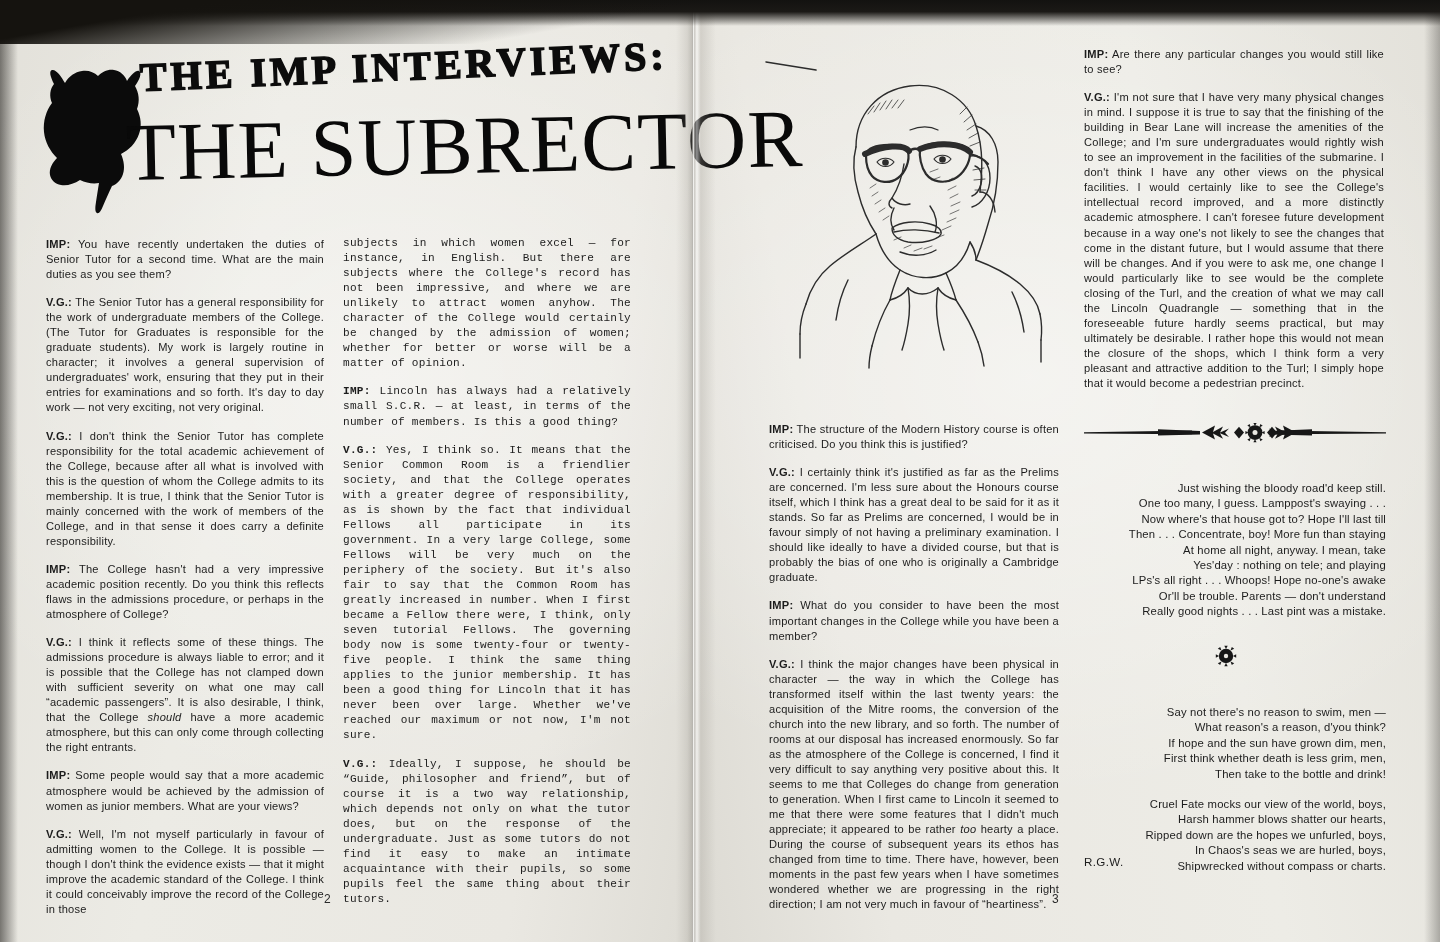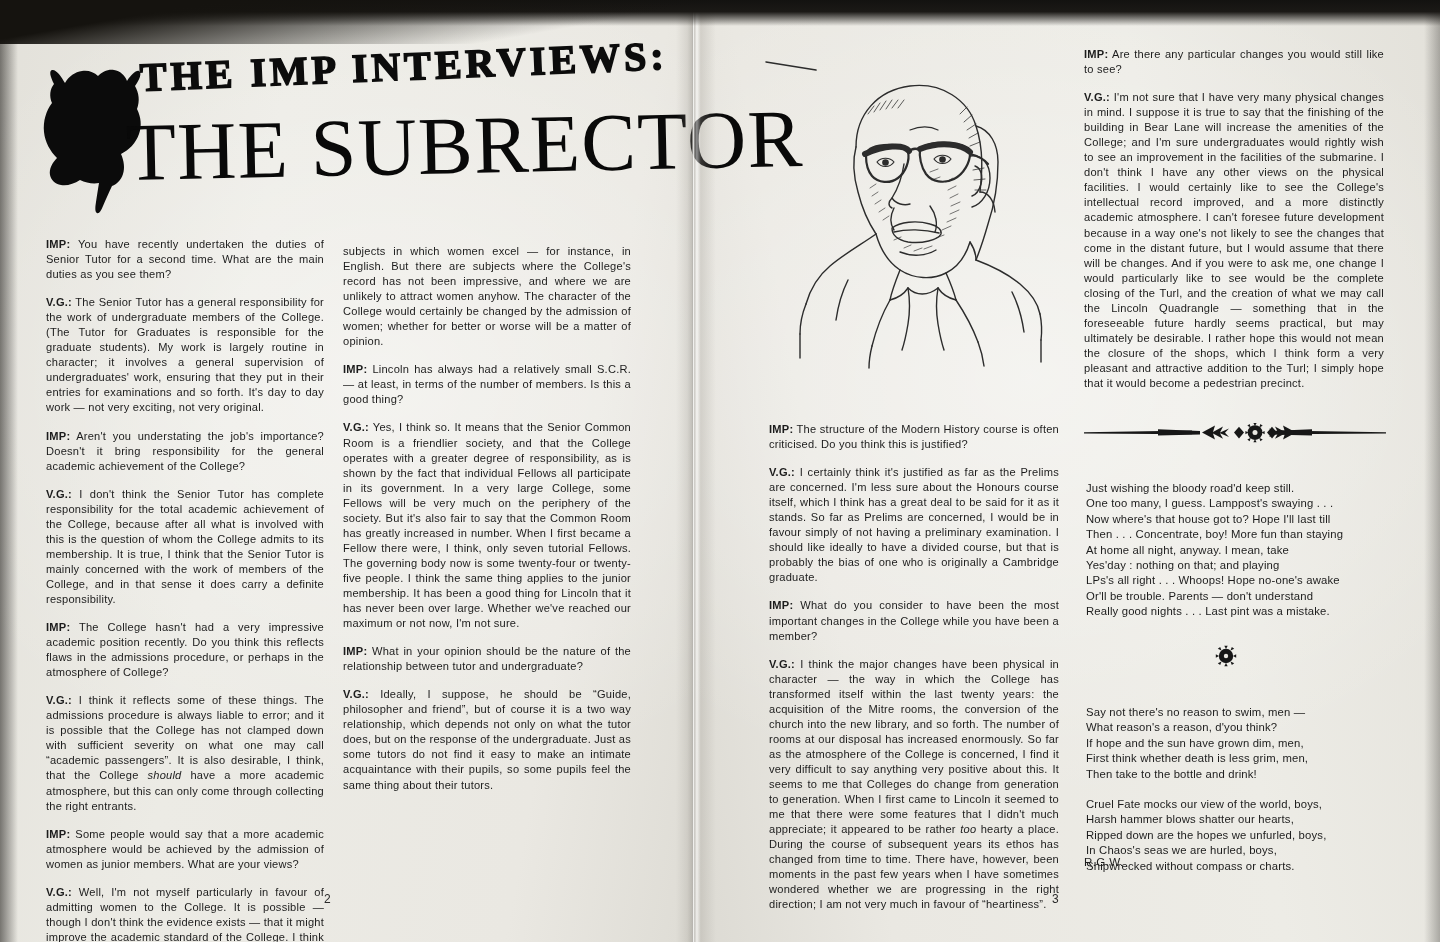--- a/index.html
+++ b/index.html
@@ -185,21 +185,21 @@
     position: absolute;
     color: #1c1c1c;
     font-size: 11.3px;
     line-height: 15.4px;
     letter-spacing: 0.015em;
     text-align: left;
     z-index: 10;
   }
   .poem .stanza { margin-bottom: 15px; }
   .poem .stanza:last-child { margin-bottom: 0; }
-  .poem .ln { display: block; white-space: nowrap; }
+  .poem .ln { display: block; white-space: nowrap; text-align: right; }
   #poem-signature {
     position: absolute;
     left: 1084px; top: 855px;
     width: 302px;
     text-align: left;
     font-size: 11.6px;
     letter-spacing: 0.03em;
     color: #1c1c1c;
     z-index: 10;
   }
@@ -375,33 +375,31 @@
 
         <path d="M56,282 L56,306"></path>
         <path d="M297,288 L297,310"></path>
       </g>
     </svg>
   </div>
 
   <div class="col" id="l-col1" style="left:46px; top:237px; width:278px;">
     <p><span class="spk">IMP:</span><span> You have recently undertaken the duties of Senior Tutor for a second time. What are the main duties as you see them?</span></p>
     <p><span class="spk">V.G.:</span><span> The Senior Tutor has a general responsibility for the work of undergraduate members of the College. (The Tutor for Graduates is responsible for the graduate students). My work is largely routine in character; it involves a general supervision of undergraduates' work, ensuring that they put in their entries for examinations and so forth. It's day to day work — not very exciting, not very original.</span></p>
-    <p><span class="spk">IMP:</span><span> Aren't you understating the job's importance? Doesn't it bring responsibility for the general academic achievement of the College?</span></p>
     <p><span class="spk">V.G.:</span><span> I don't think the Senior Tutor has complete responsibility for the total academic achievement of the College, because after all what is involved with this is the question of whom the College admits to its membership. It is true, I think that the Senior Tutor is mainly concerned with the work of members of the College, and in that sense it does carry a definite responsibility.</span></p>
     <p><span class="spk">IMP:</span><span> The College hasn't had a very impressive academic position recently. Do you think this reflects flaws in the admissions procedure, or perhaps in the atmosphere of College?</span></p>
     <p><span class="spk">V.G.:</span><span> I think it reflects some of these things. The admissions procedure is always liable to error; and it is possible that the College has not clamped down with sufficient severity on what one may call “academic passengers”. It is also desirable, I think, that the College </span><em>should</em><span> have a more academic atmosphere, but this can only come through collecting the right entrants.</span></p>
     <p><span class="spk">IMP:</span><span> Some people would say that a more academic atmosphere would be achieved by the admission of women as junior members. What are your views?</span></p>
     <p><span class="spk">V.G.:</span><span> Well, I'm not myself particularly in favour of admitting women to the College. It is possible — though I don't think the evidence exists — that it might improve the academic standard of the College. I think it could conceivably improve the record of the College in those</span></p>
   </div>
 
-  <div class="col" id="l-col2" style="left:343px; top:244px; width:288px;">
+  <div class="col" id="l-col2" style="left:343px; top:236px; width:288px;font-family:Liberation Mono, monospace;">
     <p><span>subjects in which women excel — for instance, in English. But there are subjects where the College's record has not been impressive, and where we are unlikely to attract women anyhow. The character of the College would certainly be changed by the admission of women; whether for better or worse will be a matter of opinion.</span></p>
     <p><span class="spk">IMP:</span><span> Lincoln has always had a relatively small S.C.R. — at least, in terms of the number of members. Is this a good thing?</span></p>
     <p><span class="spk">V.G.:</span><span> Yes, I think so. It means that the Senior Common Room is a friendlier society, and that the College operates with a greater degree of responsibility, as is shown by the fact that individual Fellows all participate in its government. In a very large College, some Fellows will be very much on the periphery of the society. But it's also fair to say that the Common Room has greatly increased in number. When I first became a Fellow there were, I think, only seven tutorial Fellows. The governing body now is some twenty-four or twenty-five people. I think the same thing applies to the junior membership. It has been a good thing for Lincoln that it has never been over large. Whether we've reached our maximum or not now, I'm not sure.</span></p>
-    <p><span class="spk">IMP:</span><span> What in your opinion should be the nature of the relationship between tutor and undergraduate?</span></p>
     <p><span class="spk">V.G.:</span><span> Ideally, I suppose, he should be “Guide, philosopher and friend”, but of course it is a two way relationship, which depends not only on what the tutor does, but on the response of the undergraduate. Just as some tutors do not find it easy to make an intimate acquaintance with their pupils, so some pupils feel the same thing about their tutors.</span></p>
   </div>
 
   <div class="col" id="r-col1" style="left:769px; top:422px; width:290px;">
     <p><span class="spk">IMP:</span><span> The structure of the Modern History course is often criticised. Do you think this is justified?</span></p>
     <p><span class="spk">V.G.:</span><span> I certainly think it's justified as far as the Prelims are concerned. I'm less sure about the Honours course itself, which I think has a great deal to be said for it as it stands. So far as Prelims are concerned, I would be in favour simply of not having a preliminary examination. I should like ideally to have a divided course, but that is probably the bias of one who is originally a Cambridge graduate.</span></p>
     <p><span class="spk">IMP:</span><span> What do you consider to have been the most important changes in the College while you have been a member?</span></p>
     <p><span class="spk">V.G.:</span><span> I think the major changes have been physical in character — the way in which the College has transformed itself within the last twenty years: the acquisition of the Mitre rooms, the conversion of the church into the new library, and so forth. The number of rooms at our disposal has increased enormously. So far as the atmosphere of the College is concerned, I find it very difficult to say anything very positive about this. It seems to me that Colleges do change from generation to generation. When I first came to Lincoln it seemed to me that there were some features that I didn't much appreciate; it appeared to be rather </span><em>too</em><span> hearty a place. During the course of subsequent years its ethos has changed from time to time. There have, however, been moments in the past few years when I have sometimes wondered whether we are progressing in the right direction; I am not very much in favour of “heartiness”.</span></p>
   </div>
 
@@ -450,21 +448,21 @@
     </svg>
   </div>
 
   <div class="poem" id="poem-1" style="left:1086px; top:481px; width:300px;">
     <div class="stanza">
       <span class="ln">Just wishing the bloody road'd keep still.</span>
       <span class="ln">One too many, I guess. Lamppost's swaying . . .</span>
       <span class="ln">Now where's that house got to? Hope I'll last till</span>
       <span class="ln">Then . . . Concentrate, boy! More fun than staying</span>
       <span class="ln">At home all night, anyway. I mean, take</span>
-      <span class="ln">Yes'day : nothing on that; and playing</span>
+      <span class="ln">Yes'day : nothing on tele; and playing</span>
       <span class="ln">LPs's all right . . . Whoops! Hope no-one's awake</span>
       <span class="ln">Or'll be trouble. Parents — don't understand</span>
       <span class="ln">Really good nights . . . Last pint was a mistake.</span>
     </div>
   </div>
 
   <div id="floret">
     <svg viewBox="0 0 22 22" xmlns="http://www.w3.org/2000/svg" aria-hidden="true">
       <g fill="#171717" transform="translate(11,11)">
         <circle r="7.2"></circle>

